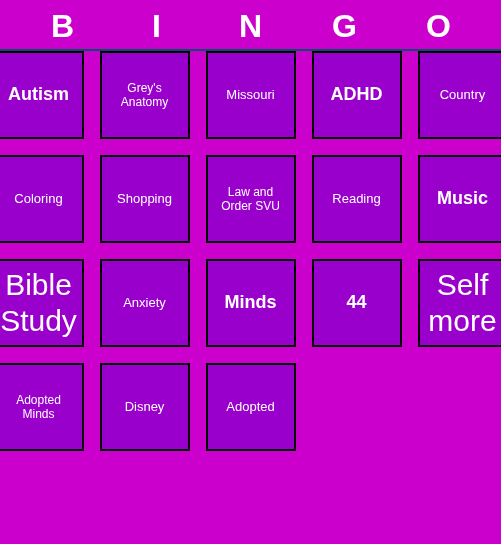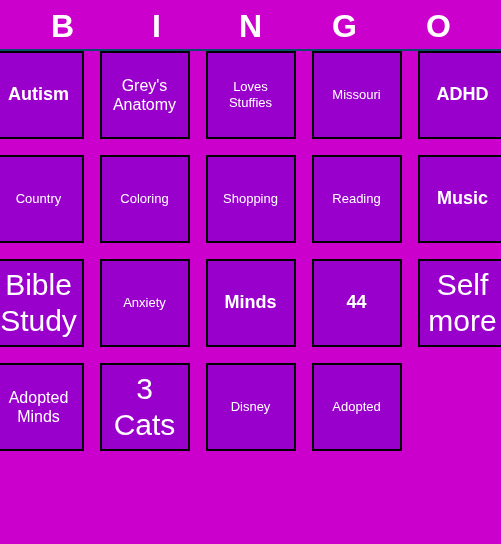--- a/index.html
+++ b/index.html
@@ -49,47 +49,46 @@
     }
     .cell.large-text {
       font-size: 18px;
       font-weight: bold;
     }
     .cell.xlarge-text {
       font-size: 30px;
       font-weight: normal;
     }
     .cell.small-text {
-      font-size: 16px;
+      font-size: 12px;
     }
   </style>
 </head>
 <body>
 
 <div class="bingo-header">
   <div class="bingo-letter">B</div>
   <div class="bingo-letter">I</div>
   <div class="bingo-letter">N</div>
   <div class="bingo-letter">G</div>
   <div class="bingo-letter">O</div>
 </div>
 
 <div class="bingo-grid" id="bingo-grid">
 <div class="cell large-text">Autism</div>
     <div class="cell small-text">Grey's Anatomy</div>
-    <div class="cell">Loves Stuffies</div>
     <div class="cell">Missouri</div>
     <div class="cell large-text">ADHD</div>
     <div class="cell">Country</div>
     <div class="cell">Coloring</div>
     <div class="cell">Shopping</div>
+    <div class="cell small-text">Law and Order SVU</div>
     <div class="cell">Reading</div>
     <div class="cell large-text">Music</div>
     <div class="cell xlarge-text">Bible Study</div>
     <div class="cell">Anxiety</div>
     <div class="cell large-text">Minds</div>
     <div class="cell large-text">44</div>
     <div class="cell xlarge-text">Self more</div>
     <div class="cell small-text">Adopted Minds</div>
-    <div class="cell xlarge-text">3 Cats</div>
     <div class="cell">Disney</div>
     <div class="cell">Adopted</div>
   </div>
 
 </body></html>

